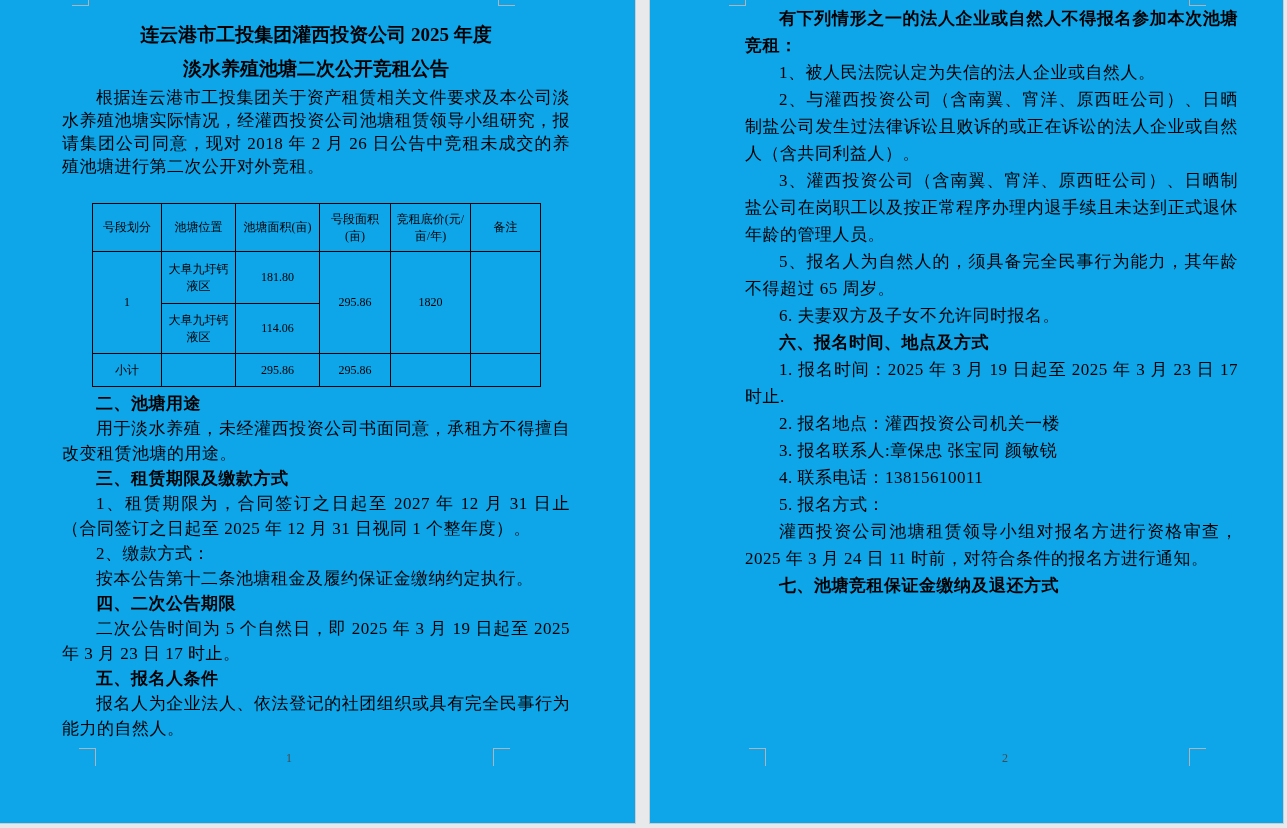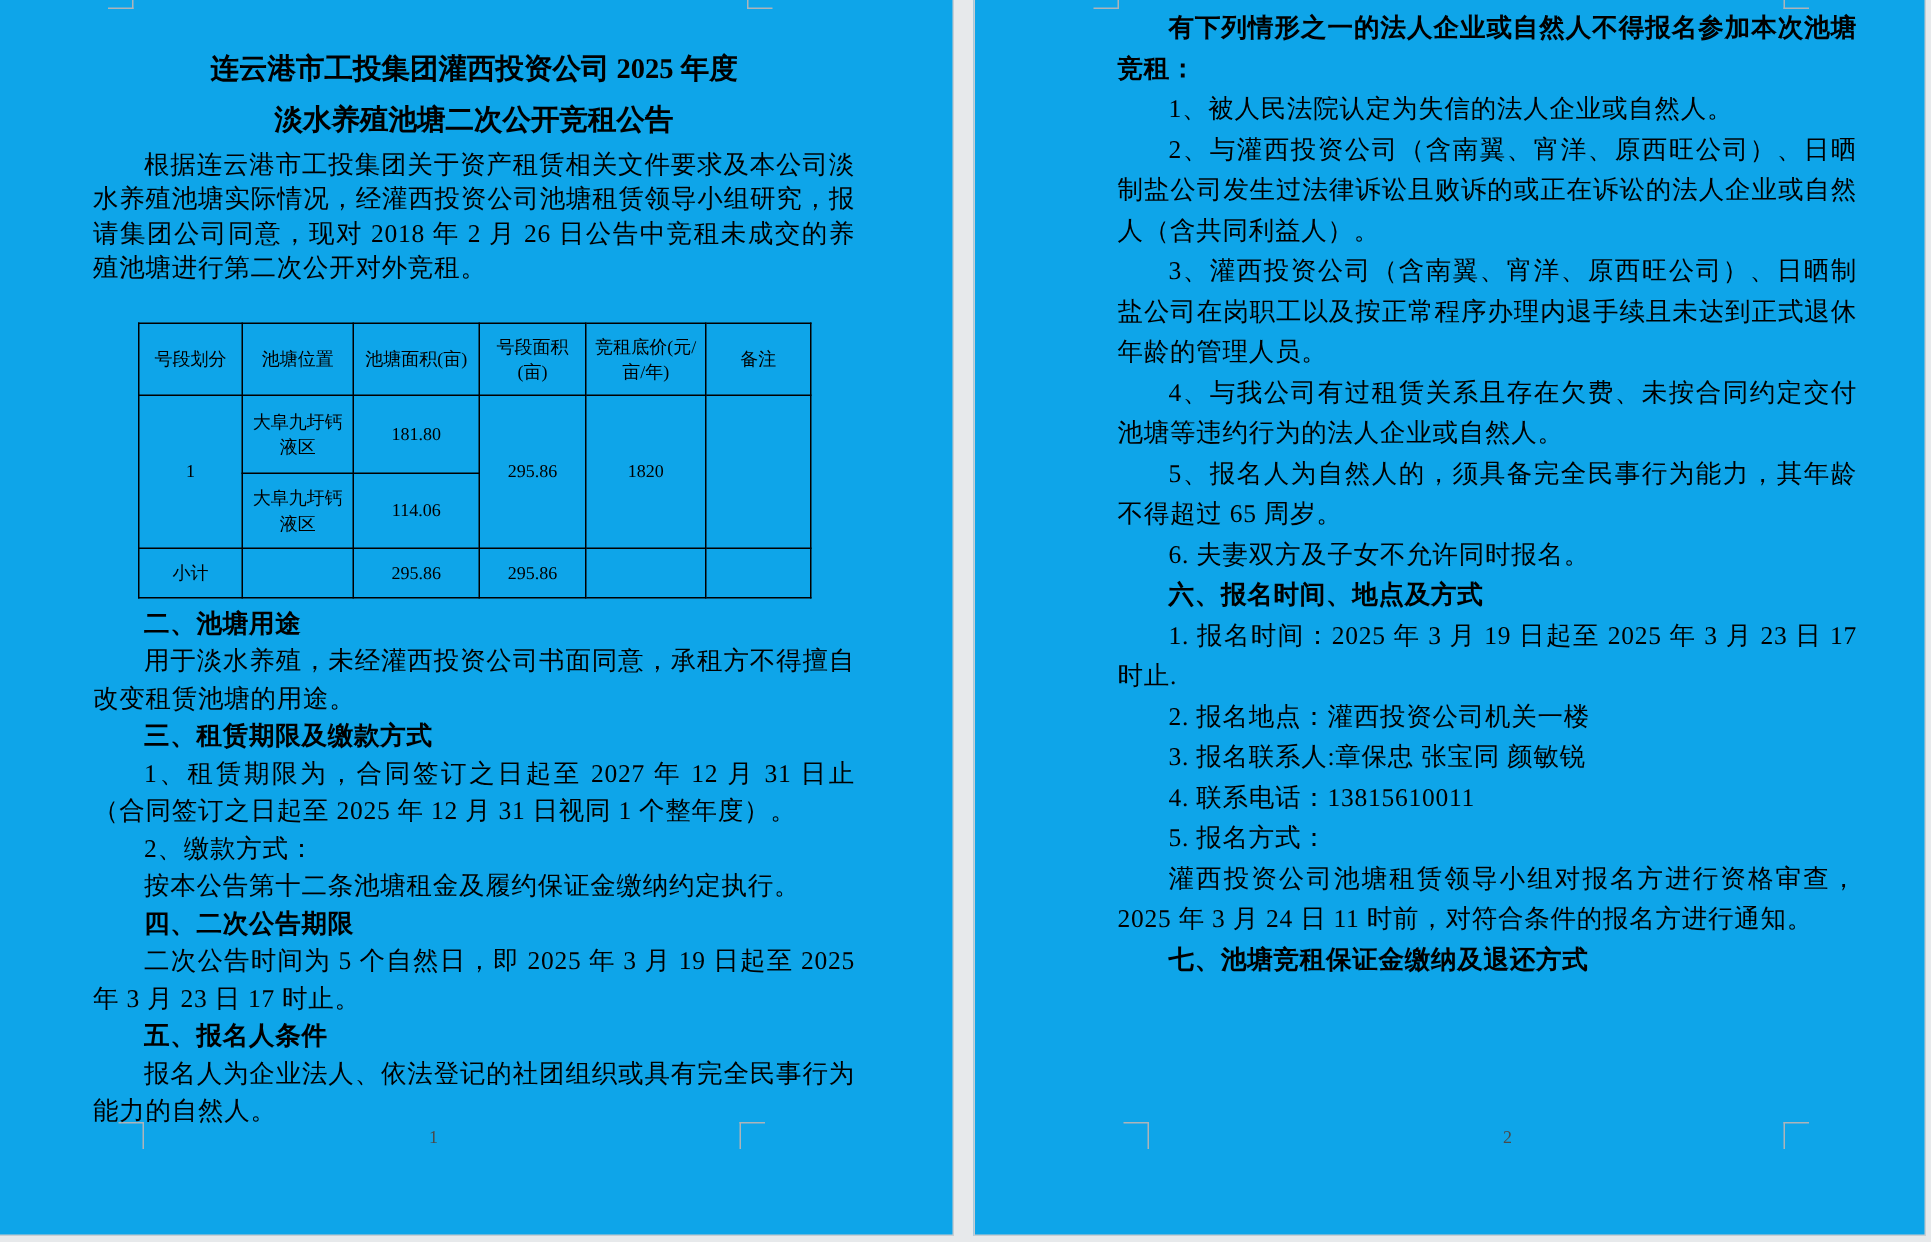--- a/index.html
+++ b/index.html
@@ -25,21 +25,21 @@
   .cm.br { border-top:1px solid #aeb4b9; border-left:1px solid #aeb4b9; }
 
   .pagenum { position:absolute; top:751px; font-size:12px; color:#4a4a4a; }
 
   p { margin:0; text-indent:2em; text-align:justify; text-justify:inter-ideograph; }
   .heading { font-weight:bold; }
 
   
   .p1-content { position:absolute; left:62px; top:0; width:508px; font-size:17px; letter-spacing:0.5px; }
   .title-line { font-size:19px; font-weight:bold; text-align:center; line-height:34px; letter-spacing:0; }
-  .title-block { margin-top:30px; }
+  .title-block { margin-top:18px; }
   .pre-table { line-height:23px; }
   .post-table { line-height:25px; margin-top:4px; }
 
   table.pond {
     border-collapse:collapse; margin:25px 0 0 30px;
     font-size:12px; letter-spacing:0; table-layout:fixed; width:448px;
   }
   table.pond th, table.pond td {
     border:1px solid #000; text-align:center; vertical-align:middle;
     font-weight:normal; padding:2px 4px; line-height:17px;
@@ -134,21 +134,20 @@
   <div class="cm tl" style="left:79px;  top:0;"></div>
   <div class="cm tr" style="left:539px; top:0;"></div>
   <div class="cm bl" style="left:99px;  top:748px;"></div>
   <div class="cm br" style="left:539px; top:748px;"></div>
 
   <div class="p2-content">
     <p class="heading">有下列情形之一的法人企业或自然人不得报名参加本次池塘竞租：</p>
     <p>1、被人民法院认定为失信的法人企业或自然人。</p>
     <p>2、与灌西投资公司（含南翼、宵洋、原西旺公司）、日晒制盐公司发生过法律诉讼且败诉的或正在诉讼的法人企业或自然人（含共同利益人）。</p>
     <p>3、灌西投资公司（含南翼、宵洋、原西旺公司）、日晒制盐公司在岗职工以及按正常程序办理内退手续且未达到正式退休年龄的管理人员。</p>
-    <p>4、与我公司有过租赁关系且存在欠费、未按合同约定交付池塘等违约行为的法人企业或自然人。</p>
     <p>5、报名人为自然人的，须具备完全民事行为能力，其年龄不得超过 65 周岁。</p>
     <p>6. 夫妻双方及子女不允许同时报名。</p>
     <p class="heading">六、报名时间、地点及方式</p>
     <p>1. 报名时间：2025 年 3 月 19 日起至 2025 年 3 月 23 日 17 时止.</p>
     <p>2. 报名地点：灌西投资公司机关一楼</p>
     <p>3. 报名联系人:章保忠 张宝同 颜敏锐</p>
     <p>4. 联系电话：13815610011</p>
     <p>5. 报名方式：</p>
     <p>灌西投资公司池塘租赁领导小组对报名方进行资格审查，2025 年 3 月 24 日 11 时前，对符合条件的报名方进行通知。</p>
     <p class="heading">七、池塘竞租保证金缴纳及退还方式</p>

